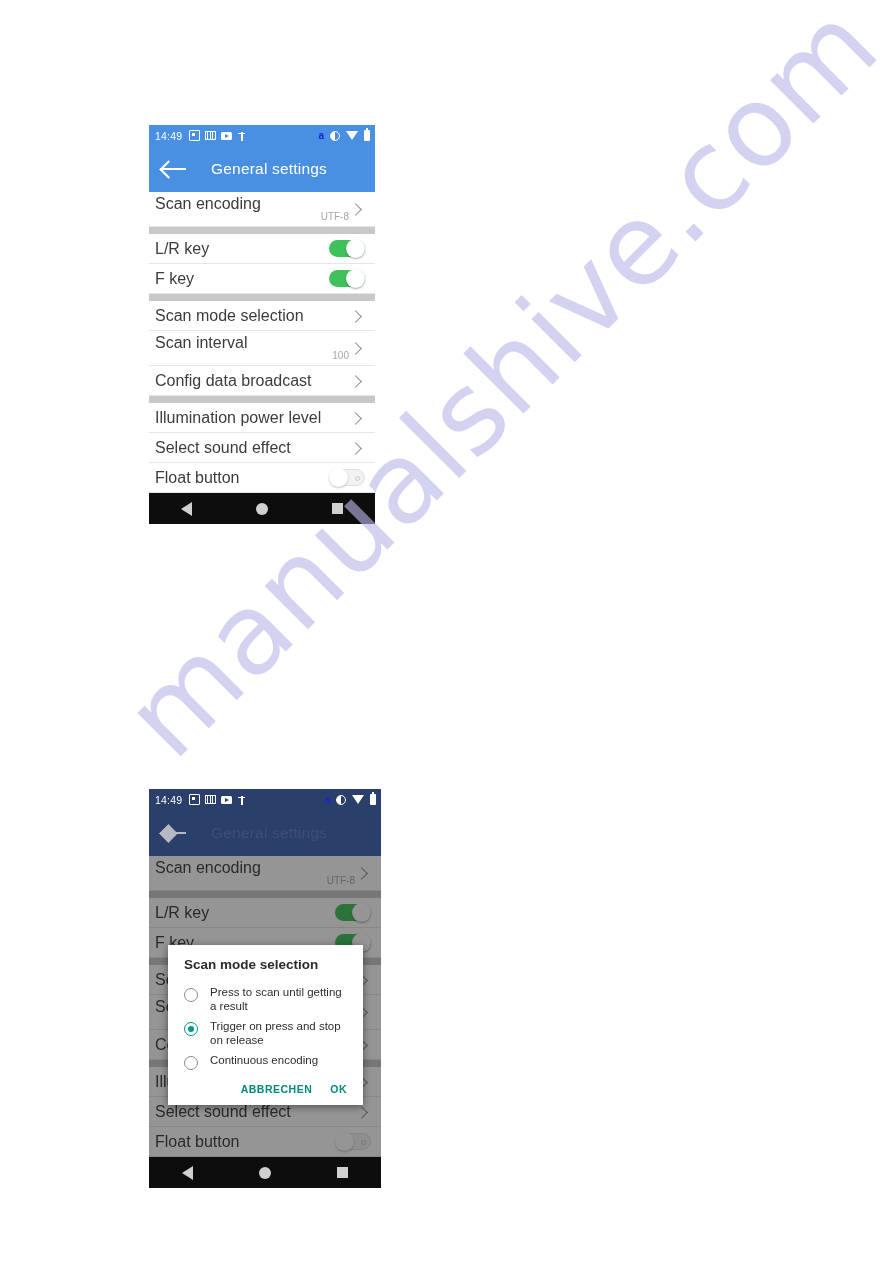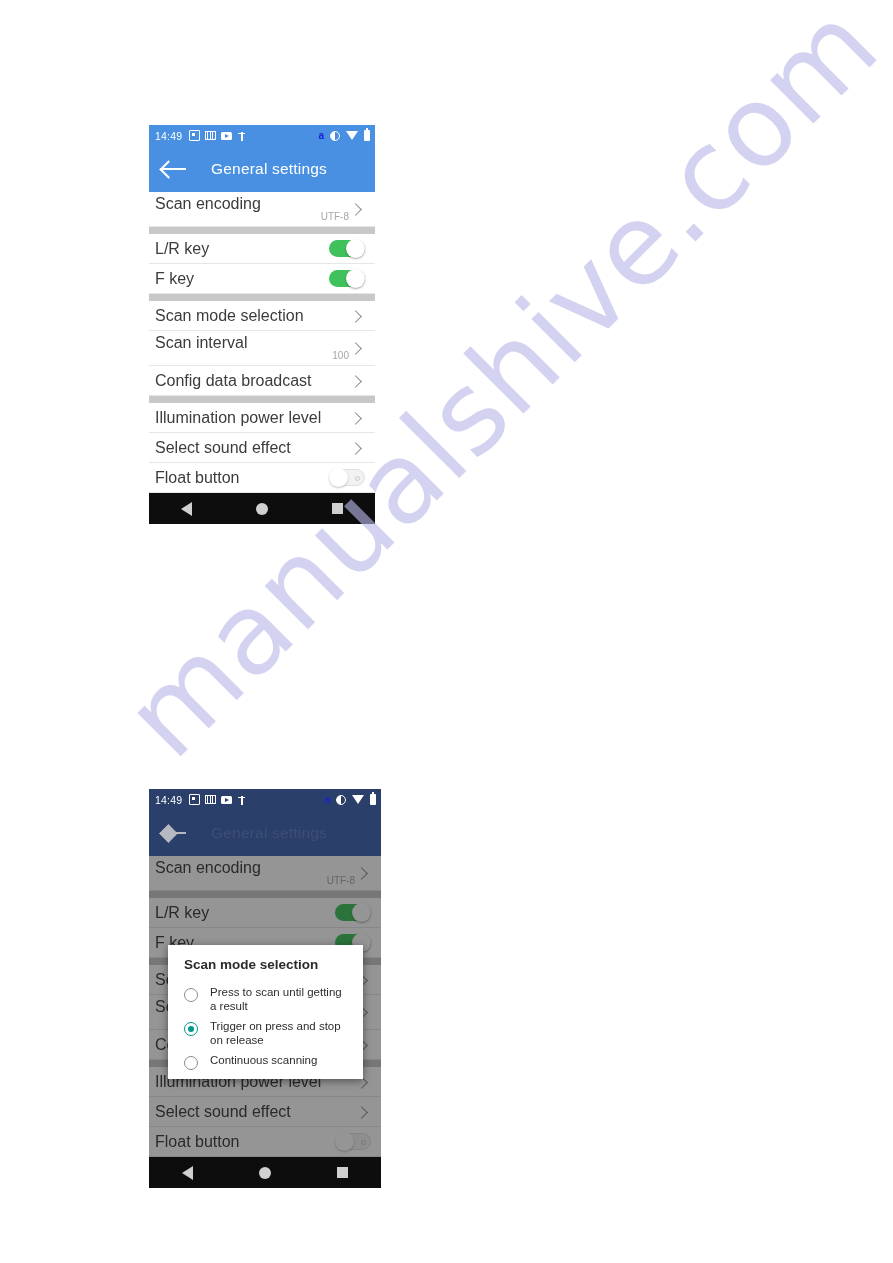--- a/index.html
+++ b/index.html
@@ -615,23 +615,27 @@
         <span class="radio-label">Press to scan until getting a result</span>
       </div>
 
       <div class="radio-row">
         <span class="radio checked"></span>
         <span class="radio-label">Trigger on press and stop on release</span>
       </div>
 
       <div class="radio-row">
         <span class="radio"></span>
-        <span class="radio-label">Continuous scanning</span>
-      </div>
-
+        <span class="radio-label">Continuous encoding</span>
+      </div>
+
+      <div class="dialog-actions">
+        <button class="dialog-btn">ABBRECHEN</button>
+        <button class="dialog-btn">OK</button>
+      </div>
     </div>
 
   </div>
 
   <div class="nav-bar">
     <span class="nav-back"></span>
     <span class="nav-home"></span>
     <span class="nav-recents"></span>
   </div>
 </div>

